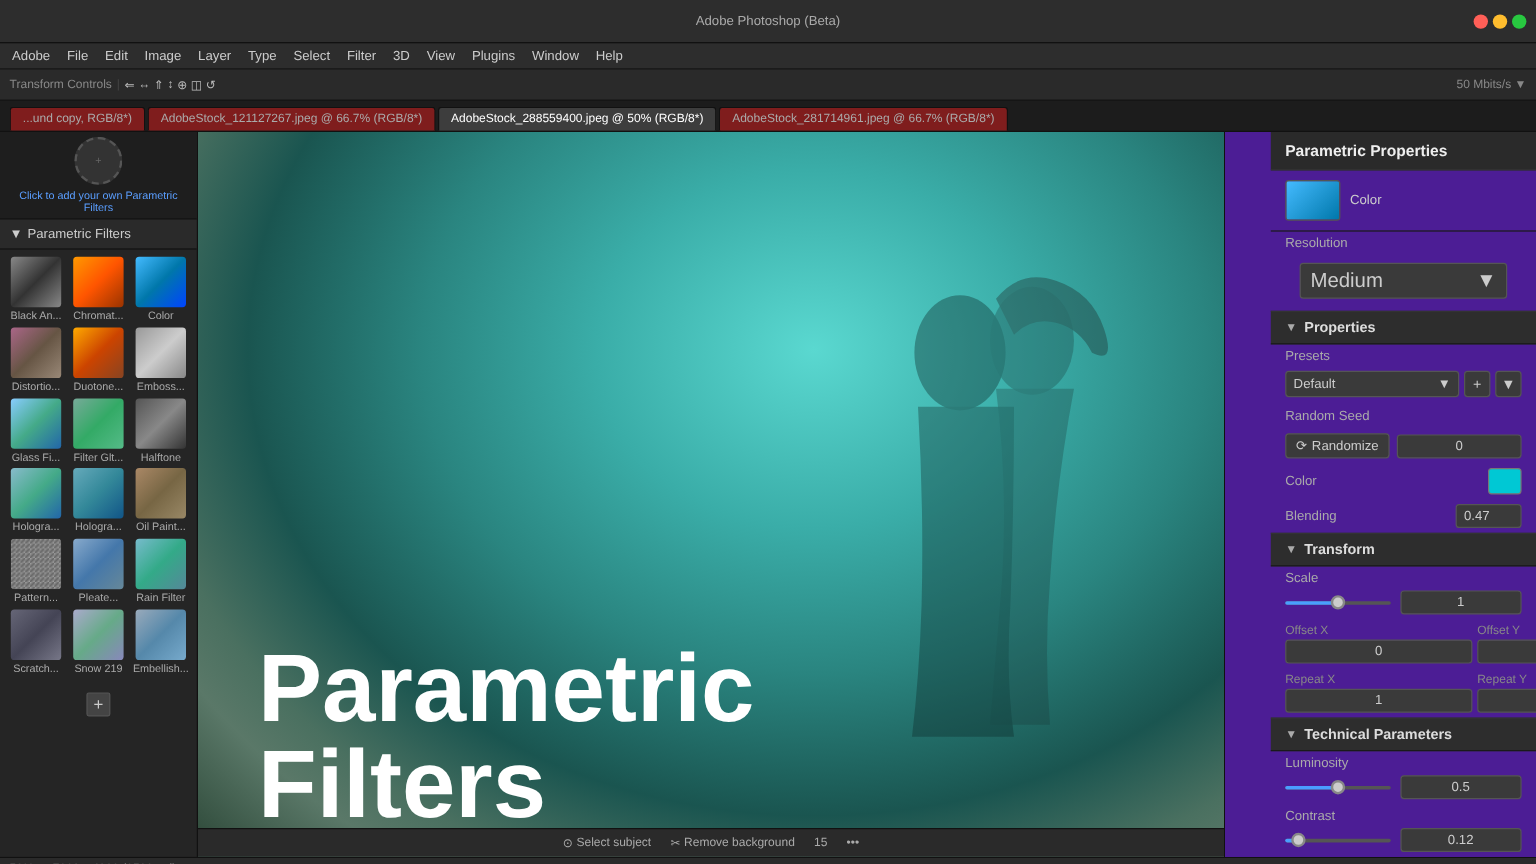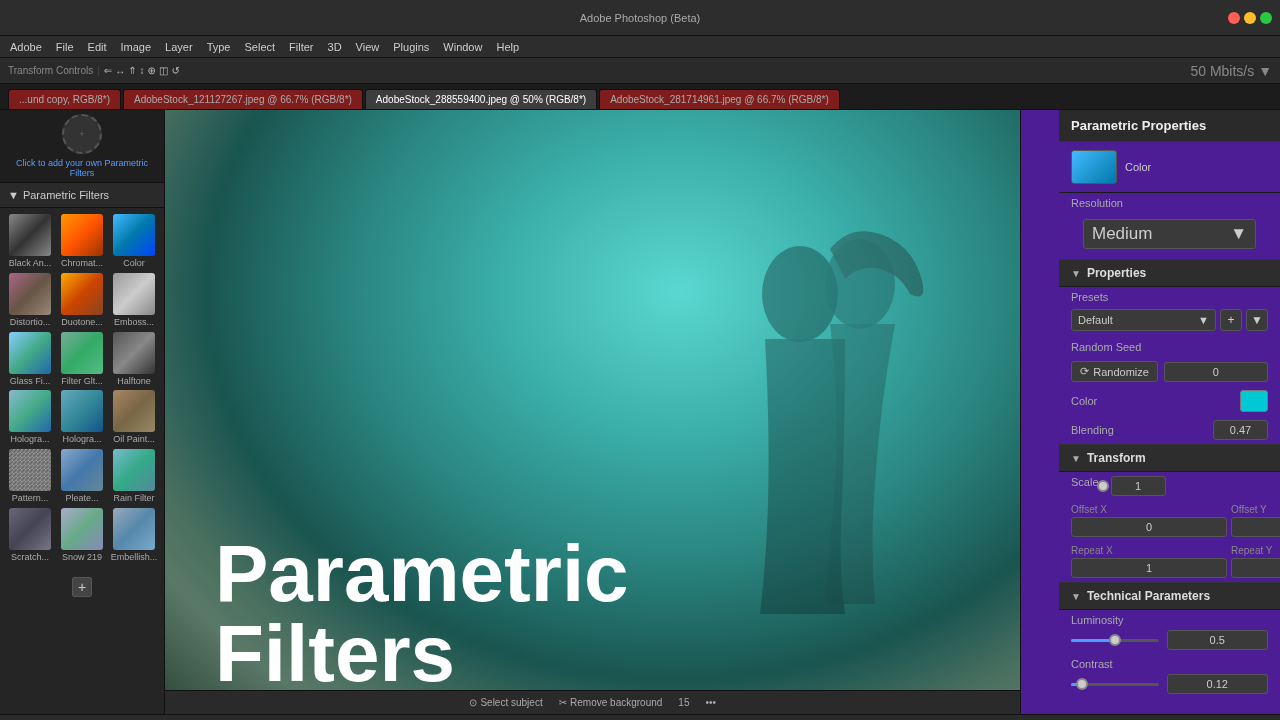--- a/index.html
+++ b/index.html
@@ -391,21 +391,21 @@
       padding: 4px 12px;
     }
     .blend-val {
       background: #3a3a3a;
       border: 1px solid #555;
       color: #ccc;
       padding: 3px 6px;
       font-size: 11px;
       border-radius: 3px;
       width: 55px;
-      text-align: center;
+      text-align: left;
     }
 
     
     .checkbox-row {
       display: flex;
       align-items: center;
       gap: 6px;
       padding: 4px 12px;
     }
     .prop-checkbox {
@@ -439,21 +439,21 @@
       padding: 3px 6px;
       font-size: 11px;
       border-radius: 3px;
       text-align: center;
     }
 
     
     .scale-row {
       padding: 4px 12px;
       display: flex;
-      flex-direction: row;
+      flex-direction: column;
       gap: 4px;
     }
     .slider-container {
       display: flex;
       align-items: center;
       gap: 8px;
     }
     .slider-track {
       flex: 1;
       height: 3px;
@@ -518,21 +518,21 @@
   <span style="color:#444;">|</span>
   <span style="display:flex;gap:3px;">
     <span style="cursor:pointer;">⇐</span>
     <span style="cursor:pointer;">↔</span>
     <span style="cursor:pointer;">⇑</span>
     <span style="cursor:pointer;">↕</span>
     <span style="cursor:pointer;">⊕</span>
     <span style="cursor:pointer;">◫</span>
     <span style="cursor:pointer;">↺</span>
   </span>
-  <span style="margin-left:auto;color:#888;font-size:14px;">50 Mbits/s ▼</span>
+  <span style="margin-left:auto;color:#888;font-size:10px;">50 Mbits/s ▼</span>
 </div>
 
 <div class="tabs-bar">
   <div class="tab">
     <span>...und copy, RGB/8*)</span>
   </div>
   <div class="tab">
     <span>AdobeStock_121127267.jpeg @ 66.7% (RGB/8*)</span>
   </div>
   <div class="tab active">

